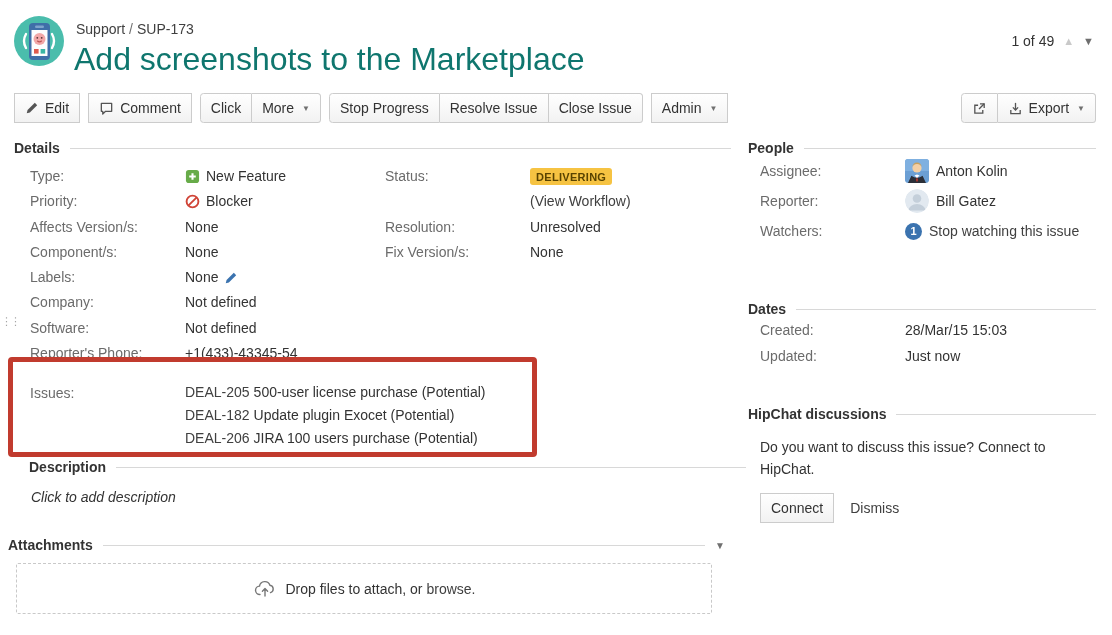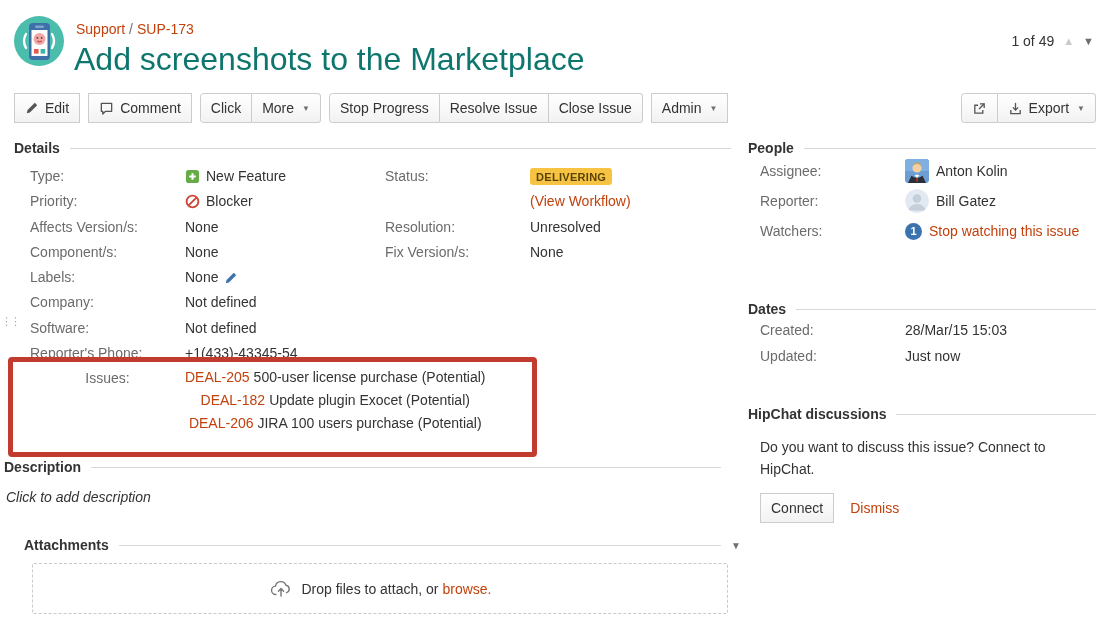--- a/index.html
+++ b/index.html
@@ -1,21 +1,21 @@
 <!DOCTYPE html>
 <html><head>
 <meta charset="utf-8">
 <style>
   * { box-sizing: border-box; margin: 0; padding: 0; }
   body {
     font-family: "Liberation Sans", sans-serif;
     font-size: 14px; color: #333; background: #fff;
   }
   .page { position: relative; width: 1112px; height: 635px; background: #fff; overflow: hidden; }
-  a { color: #c2410c; text-decoration: none; cursor: pointer; }
+  a { color: #404040; text-decoration: none; cursor: pointer; }
 
   
   .proj-avatar { position: absolute; left: 14px; top: 16px; width: 50px; height: 50px; }
   .breadcrumb { position: absolute; left: 76px; top: 21px; font-size: 14px; }
   .breadcrumb .sep { color: #707070; margin: 0 4px; }
   .page-title { position: absolute; left: 74px; top: 41px; font-size: 32px; font-weight: 400; color: #0f766e; }
   .pager { position: absolute; top: 33px; right: 18px; display: flex; align-items: center; gap: 9px; }
   .tri { font-size: 11px; line-height: 1; cursor: pointer; }
   .tri.up { color: #c9c9c9; }
   .tri.down { color: #6e6e6e; }
@@ -45,34 +45,34 @@
   .stack-right { flex: 1; }
   .frow { display: flex; line-height: 25.3px; }
   .flabel { color: #6b6b6b; width: 155px; flex-shrink: 0; }
   .stack-right .flabel { width: 145px; }
   .fvalue { color: #333; display: flex; align-items: center; gap: 6px; }
   .type-icon { width: 15px; height: 15px; flex-shrink: 0; }
   .status-badge {
     display: inline-block; background: #f6c342; color: #594300; font-size: 11px; font-weight: bold;
     letter-spacing: .3px; padding: 2px 6px 1px; border-radius: 3px; line-height: 14px;
   }
-  .issues-row { display: flex; margin-top: 0; text-align: center; }
+  .issues-row { display: flex; margin-top: 15px; }
   .issues-links { display: flex; flex-direction: column; }
   .issue-line { line-height: 23px; white-space: nowrap; }
   .issue-line .summary { color: #333; margin-left: 4px; }
 
   .red-box {
     position: absolute; left: 8px; top: 357px; width: 529px; height: 100px;
     border: 5px solid #c13b2e; border-radius: 4px; z-index: 6; pointer-events: none;
   }
 
-  .desc-block { position: absolute; left: 4px; top: 459px; width: 717px; }
+  .desc-block { position: absolute; left: 29px; top: 459px; width: 717px; }
   .desc-placeholder { margin: 14px 0 0 2px; font-style: italic; color: #333; }
 
-  .attach-block { position: absolute; left: 24px; top: 537px; width: 717px; }
+  .attach-block { position: absolute; left: 8px; top: 537px; width: 717px; }
   .drop-zone {
     margin: 10px 0 0 8px; width: 696px; height: 51px; border: 1px dashed #c9c9c9; border-radius: 2px;
     display: flex; align-items: center; justify-content: center; gap: 9px;
   }
   .drop-text { white-space: nowrap; }
   .drop-text a { margin-left: 4px; }
 
   
   .people-block { position: absolute; left: 748px; top: 140px; width: 348px; }
   .prow { display: flex; align-items: center; height: 30px; padding-left: 12px; }

